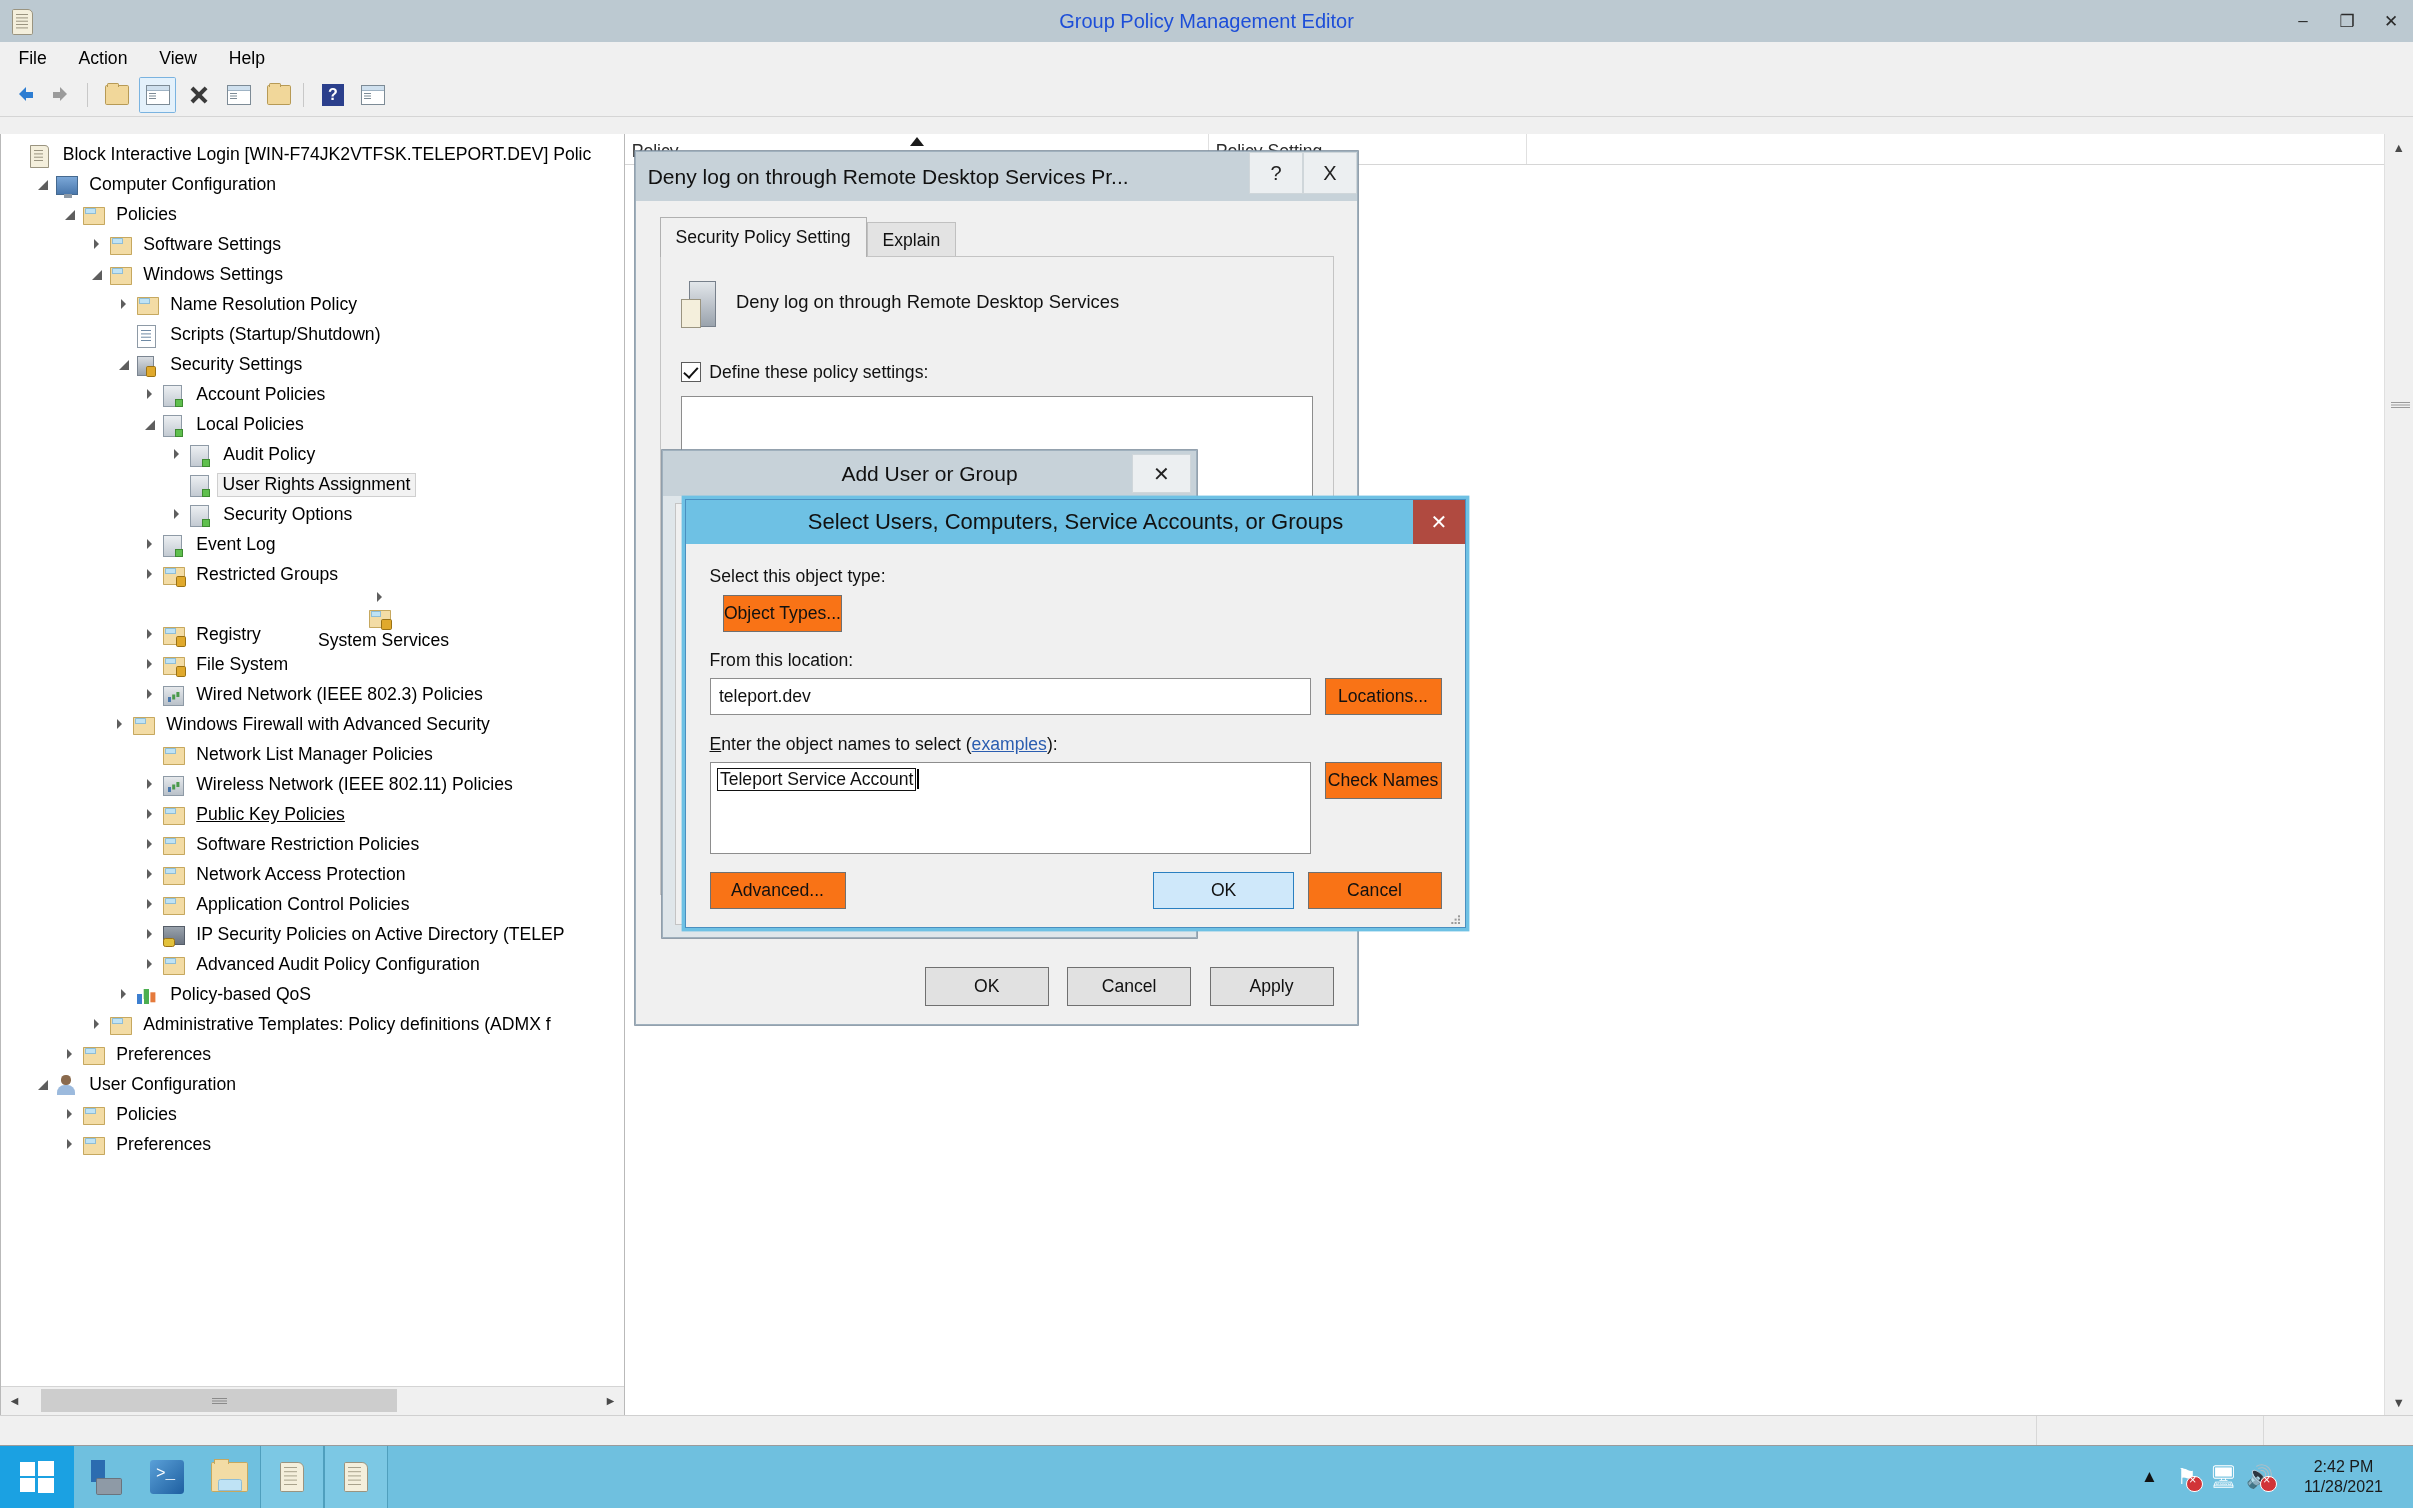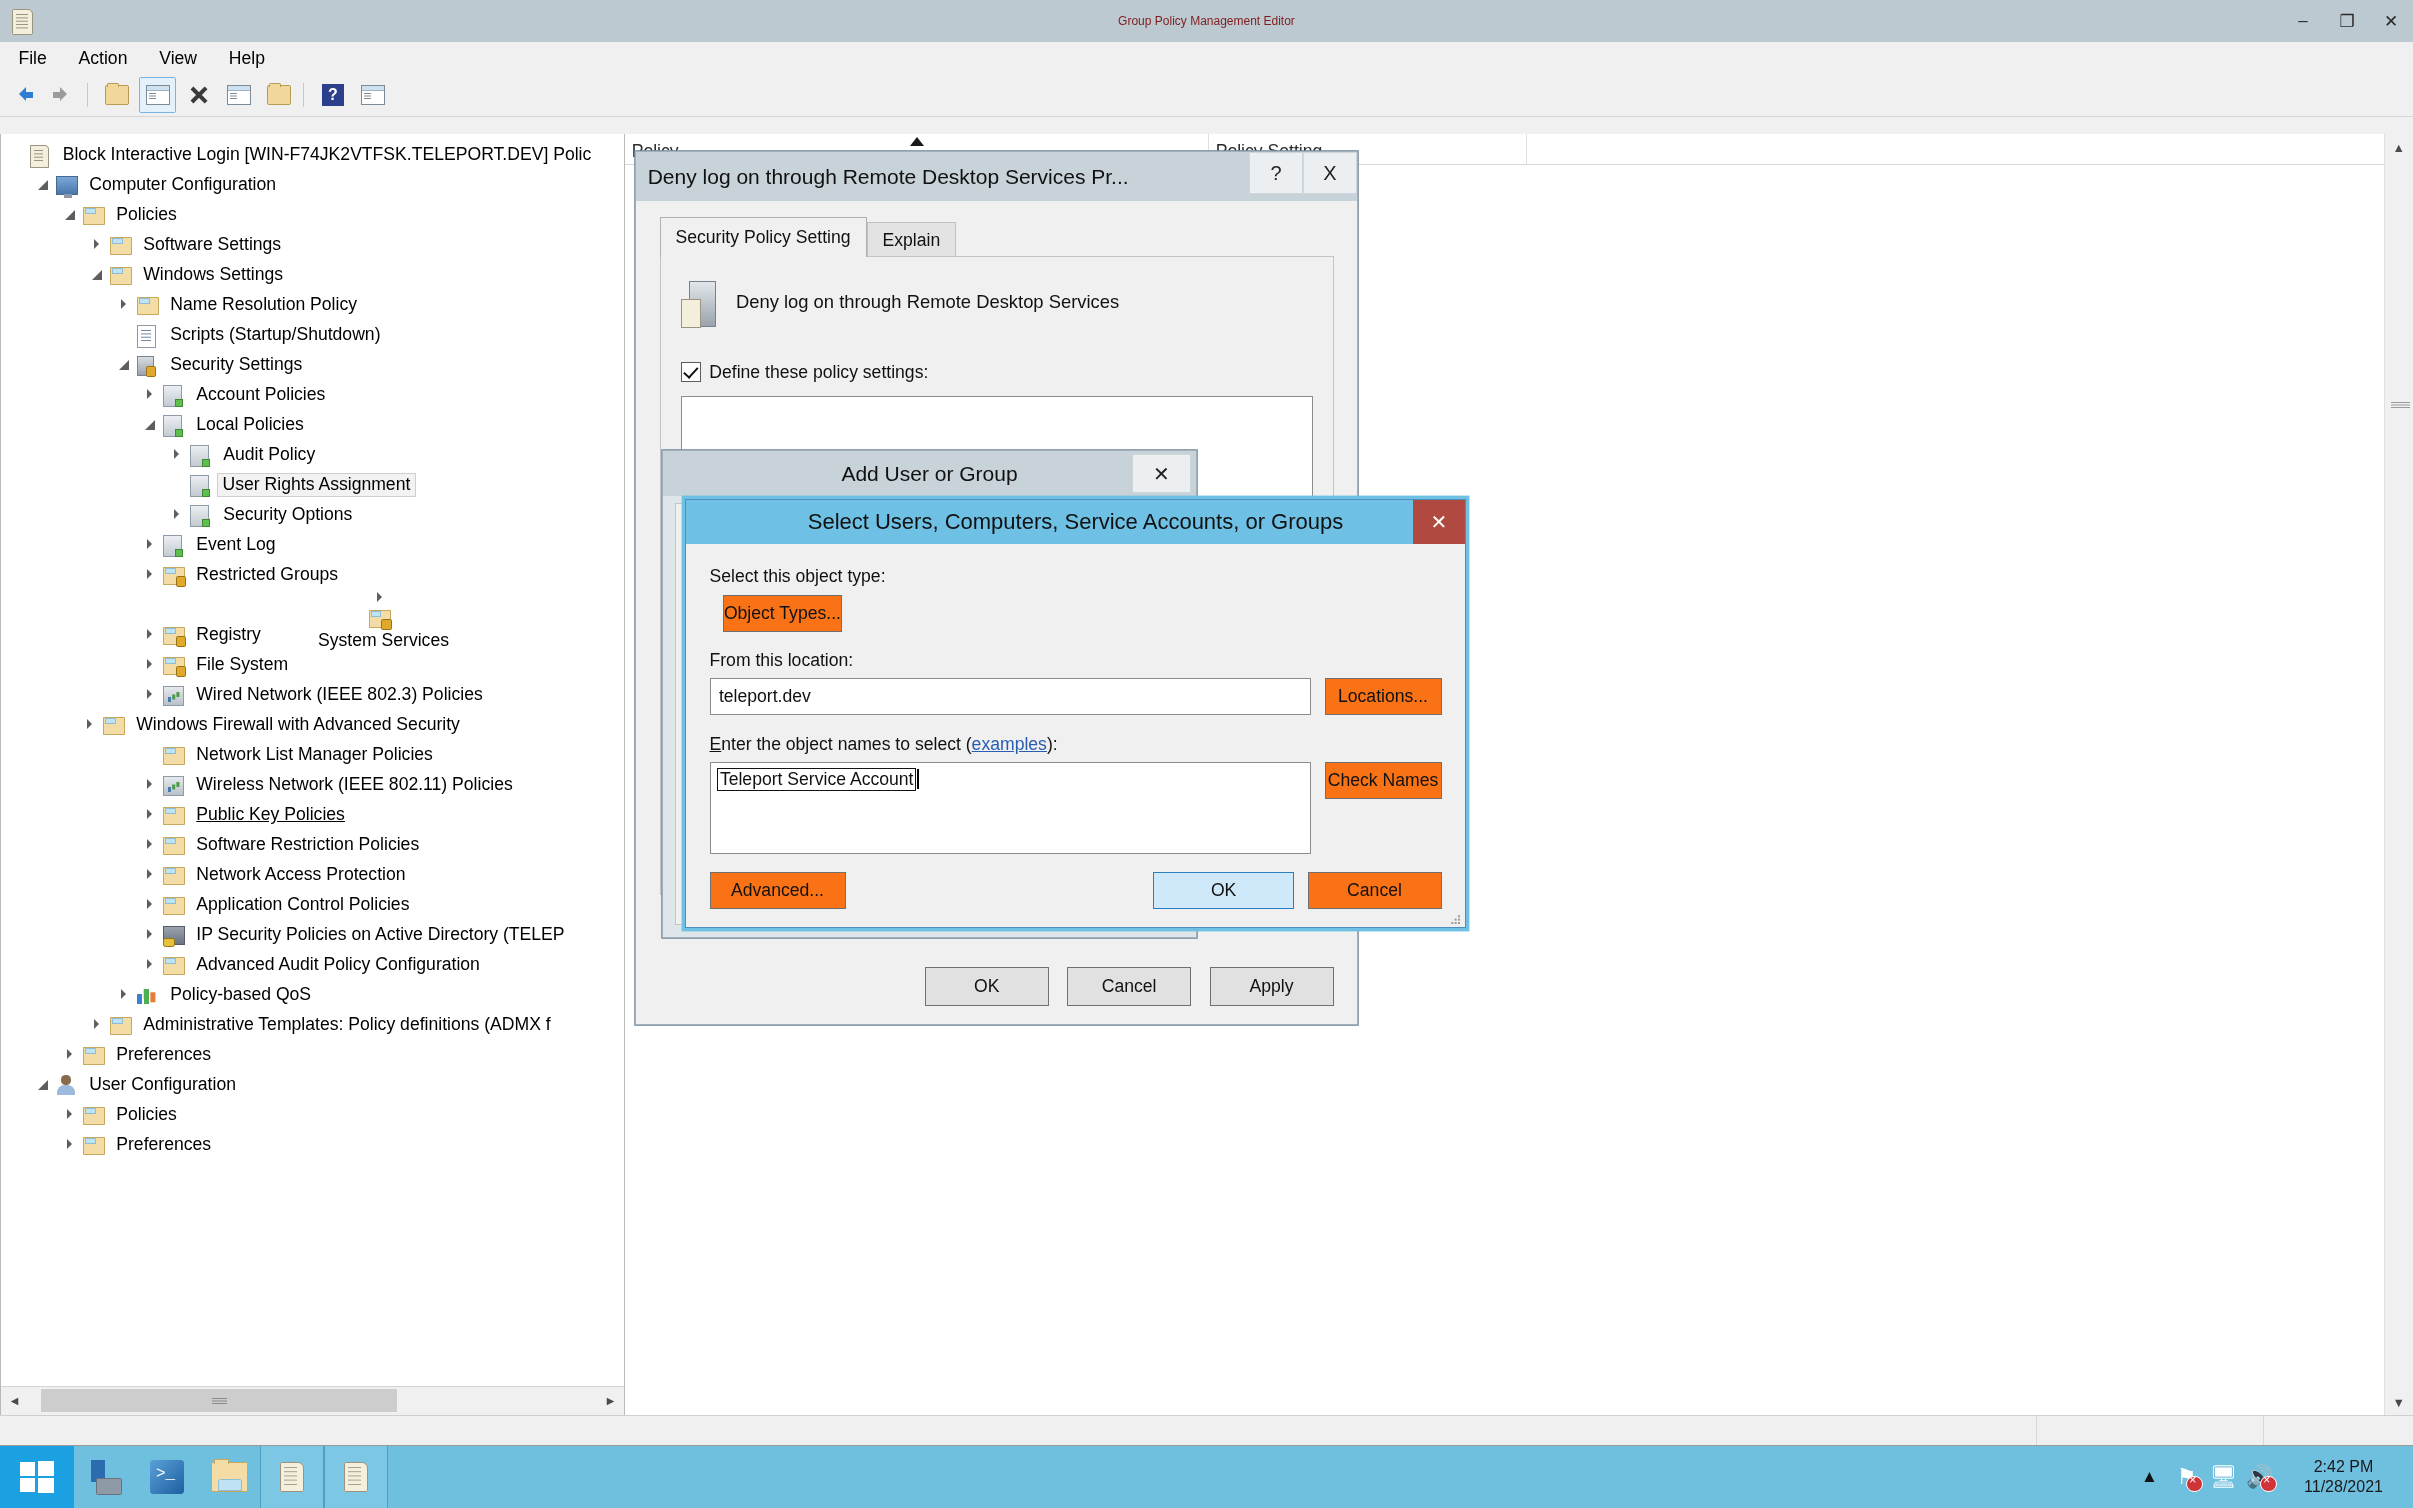--- a/index.html
+++ b/index.html
@@ -24,21 +24,21 @@
   .scroll-glyph{
     width:18.4px;height:23.5px;background:#f4efdc;border:0.8px solid #9a9480;
     border-radius:1.7px 5px 1.7px 1.7px;position:relative;margin:2.5px auto 0;
   }
   .scroll-glyph:before{
     content:"";position:absolute;left:2.5px;top:3.4px;right:3.4px;height:0.8px;
     background:#9a9480;box-shadow:0 3.4px 0 #9a9480,0 6.7px 0 #9a9480,0 10px 0 #9a9480,0 13.4px 0 #9a9480;
   }
   .titlebar .tb-title{
     position:absolute;left:0;right:0;text-align:center;
-    font-size:12px;color:#7f1d1d;pointer-events:none;
+    font-size:20px;color:#1d4ed8;pointer-events:none;
   }
   .tb-buttons{position:absolute;right:0;top:0;height:42px;display:flex;}
   .tb-btn{
     width:44px;height:42px;display:flex;align-items:center;justify-content:center;
     font-size:17px;color:#2b2b2b;
   }
 
   
   .menubar{
     position:absolute;left:0;top:42px;width:2413px;height:32px;
@@ -424,21 +424,21 @@
           </span>
           <span class="tlabel">File System</span>
         </div>
         <div class="trow" style="padding-left: 142px;">
           <span class="twist closed"></span>
           <span class="ticon">
             <span class="i-net" style="position: absolute;"></span>
           </span>
           <span class="tlabel">Wired Network (IEEE 802.3) Policies</span>
         </div>
-        <div class="trow" style="padding-left: 82px;">
+        <div class="trow" style="padding-left: 112px;">
           <span class="twist closed"></span>
           <span class="ticon">
             <span class="i-fold" style="position: absolute;"></span>
           </span>
           <span class="tlabel">Windows Firewall with Advanced Security</span>
         </div>
         <div class="trow" style="padding-left: 142px;">
           <span class="twist "></span>
           <span class="ticon">
             <span class="i-fold" style="position: absolute;"></span>

